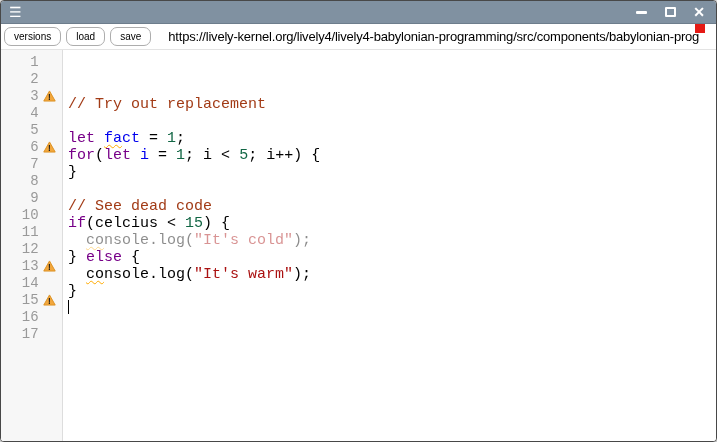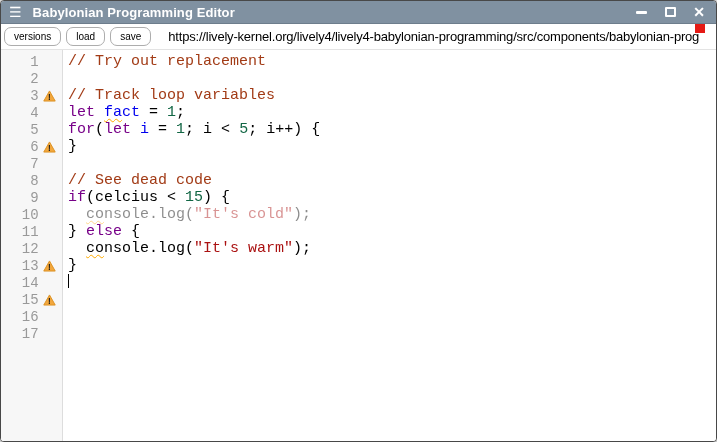--- a/index.html
+++ b/index.html
@@ -43,21 +43,21 @@
   }
   .grow{height:17px;display:flex;align-items:center;}
   .lnum{
     width:39px;text-align:right;color:#999;
     font-family:"Liberation Mono","DejaVu Sans Mono",monospace;font-size:14px;
   }
   .licon{width:20px;padding-left:4px;display:flex;align-items:center;}
   .code{
     flex:1;padding:3px 0 0 5px;
     font-family:"Liberation Mono","DejaVu Sans Mono",monospace;
-    font-size:15px;line-height:17px;color:#000;
+    font-size:15px;line-height:17px;color:#000;margin-top:43px;
   }
   .cline{height:17px;white-space:pre;}
   .tk-k{color:#770088;}
   .tk-d{color:#0000ee;}
   .tk-n{color:#116644;}
   .tk-s{color:#aa1111;}
   .tk-c{color:#a23b16;}
   .tk-p{color:#000;}
   .sq{
     text-decoration-line:underline;text-decoration-style:wavy;
@@ -66,21 +66,20 @@
   .dead{opacity:.45;}
   .cursor{display:inline-block;width:0;height:14px;border-left:1.5px solid #000;vertical-align:-2px;}
 </style>
 </head>
 <body>
 
 <div class="window">
 
   <div class="titlebar">
     <span class="hamburger">☰</span>
-    <span class="title">Babylonian Programming Editor</span>
     <div class="controls">
       <span class="ctl">
           <i class="minbar"></i>
         </span>
       <span class="ctl">
           <i class="maxbox"></i>
         </span>
       <span class="ctl closex">✕</span>
     </div>
   </div>
@@ -180,21 +179,20 @@
           <span class="licon"></span>
         </div>
         <div class="grow">
           <span class="lnum">17</span>
           <span class="licon"></span>
         </div>
       </div>
     <div class="code" id="code">
         <div class="cline"><span class="tk-c">// Try out replacement</span></div>
         <div class="cline"></div>
-        <div class="cline"><span class="tk-c">// Track loop variables</span></div>
         <div class="cline"><span class="tk-k">let</span><span class="tk-p"> </span><span class="tk-d sq">fa</span><span class="tk-d">ct</span><span class="tk-p"> = </span><span class="tk-n">1</span><span class="tk-p">;</span></div>
         <div class="cline"><span class="tk-k">for</span><span class="tk-p">(</span><span class="tk-k">let</span><span class="tk-p"> </span><span class="tk-d">i</span><span class="tk-p"> = </span><span class="tk-n">1</span><span class="tk-p">; i &lt; </span><span class="tk-n">5</span><span class="tk-p">; i++) {</span></div>
         <div class="cline"><span class="tk-p">}</span></div>
         <div class="cline"></div>
         <div class="cline"><span class="tk-c">// See dead code</span></div>
         <div class="cline"><span class="tk-k">if</span><span class="tk-p">(celcius &lt; </span><span class="tk-n">15</span><span class="tk-p">) {</span></div>
         <div class="cline dead"><span class="tk-p">  </span><span class="tk-p sq">co</span><span class="tk-p">nsole.log(</span><span class="tk-s">"It's cold"</span><span class="tk-p">);</span></div>
         <div class="cline"><span class="tk-p">} </span><span class="tk-k">else</span><span class="tk-p"> {</span></div>
         <div class="cline"><span class="tk-p">  </span><span class="tk-p sq">co</span><span class="tk-p">nsole.log(</span><span class="tk-s">"It's warm"</span><span class="tk-p">);</span></div>
         <div class="cline"><span class="tk-p">}</span></div>

